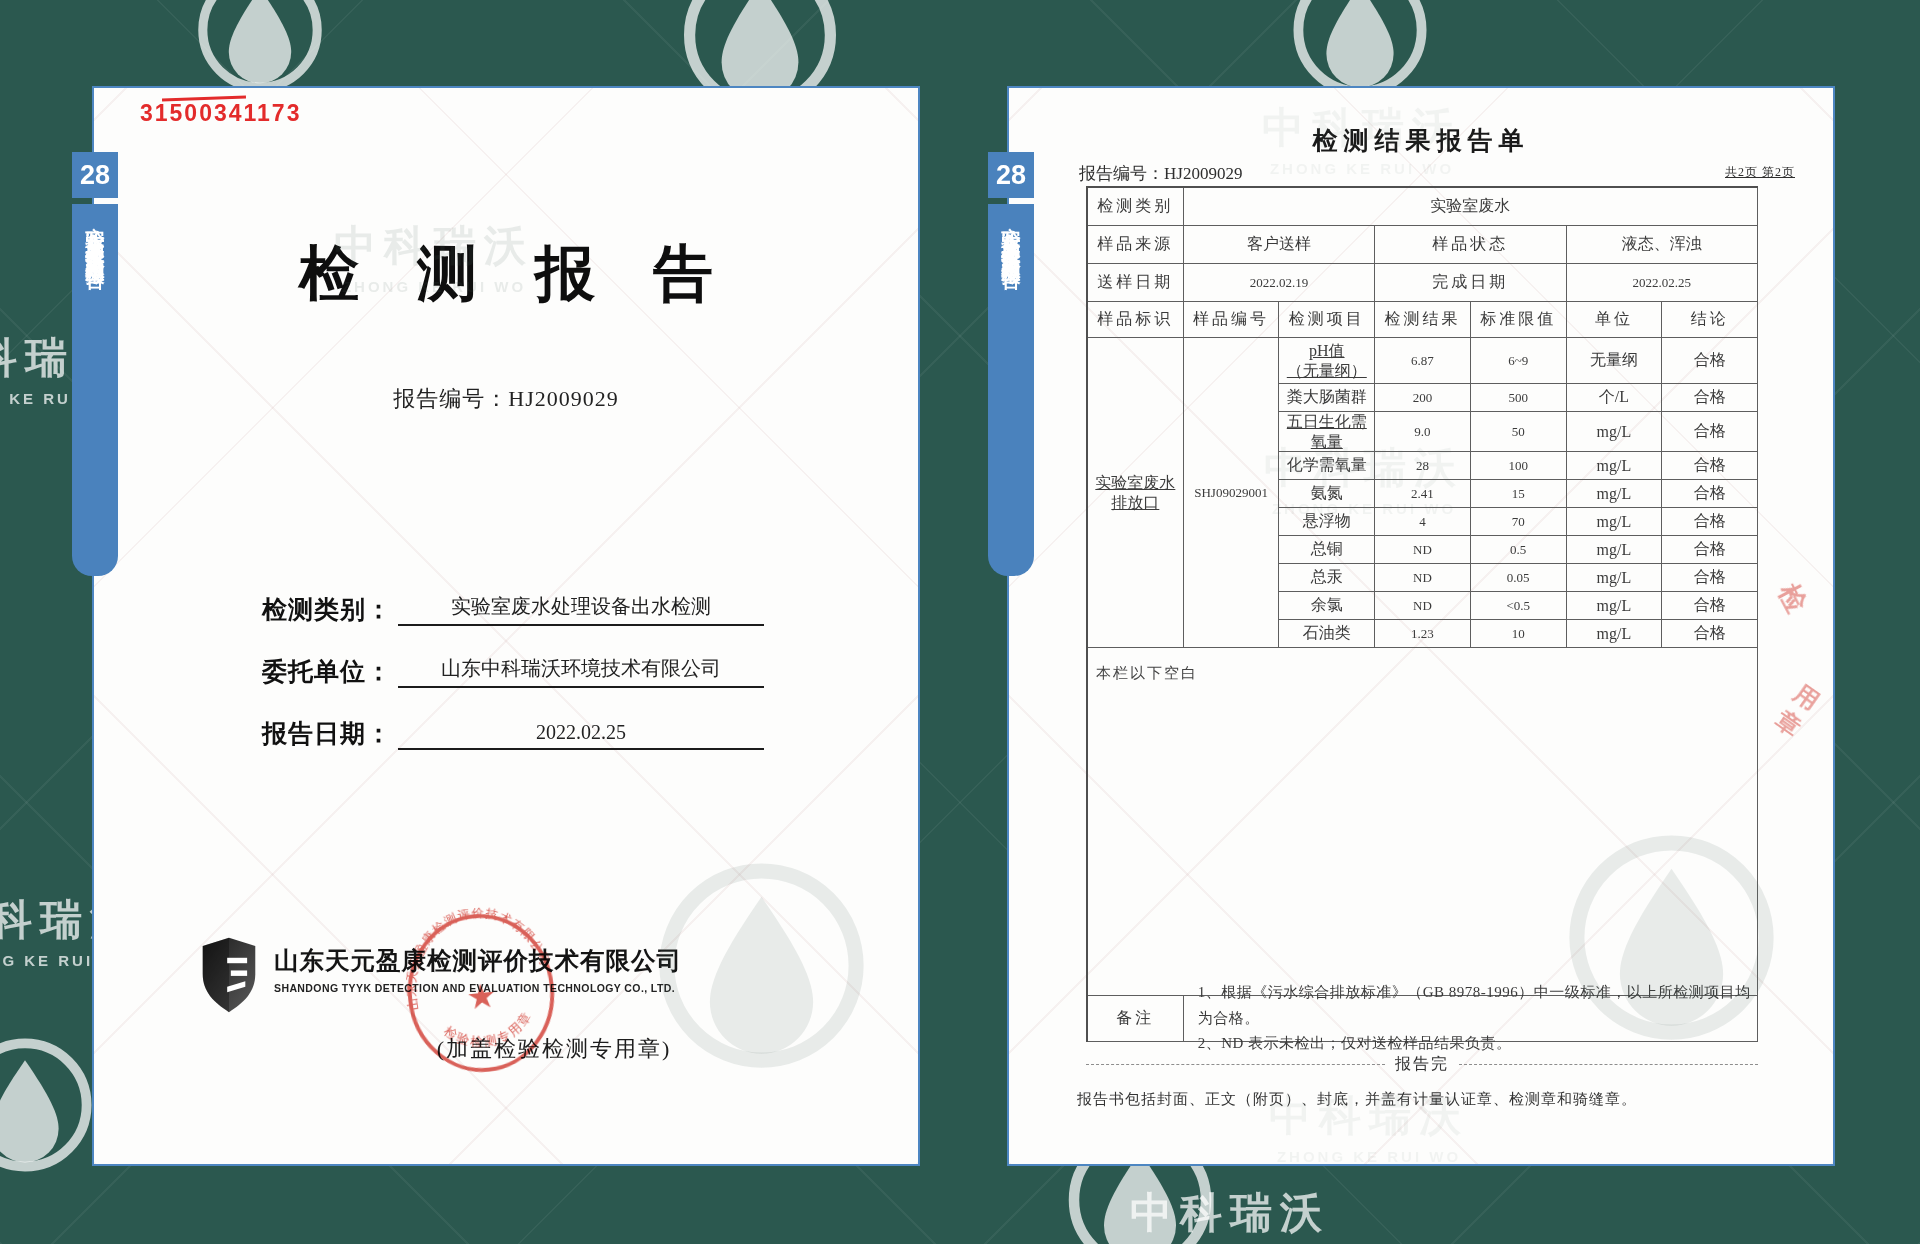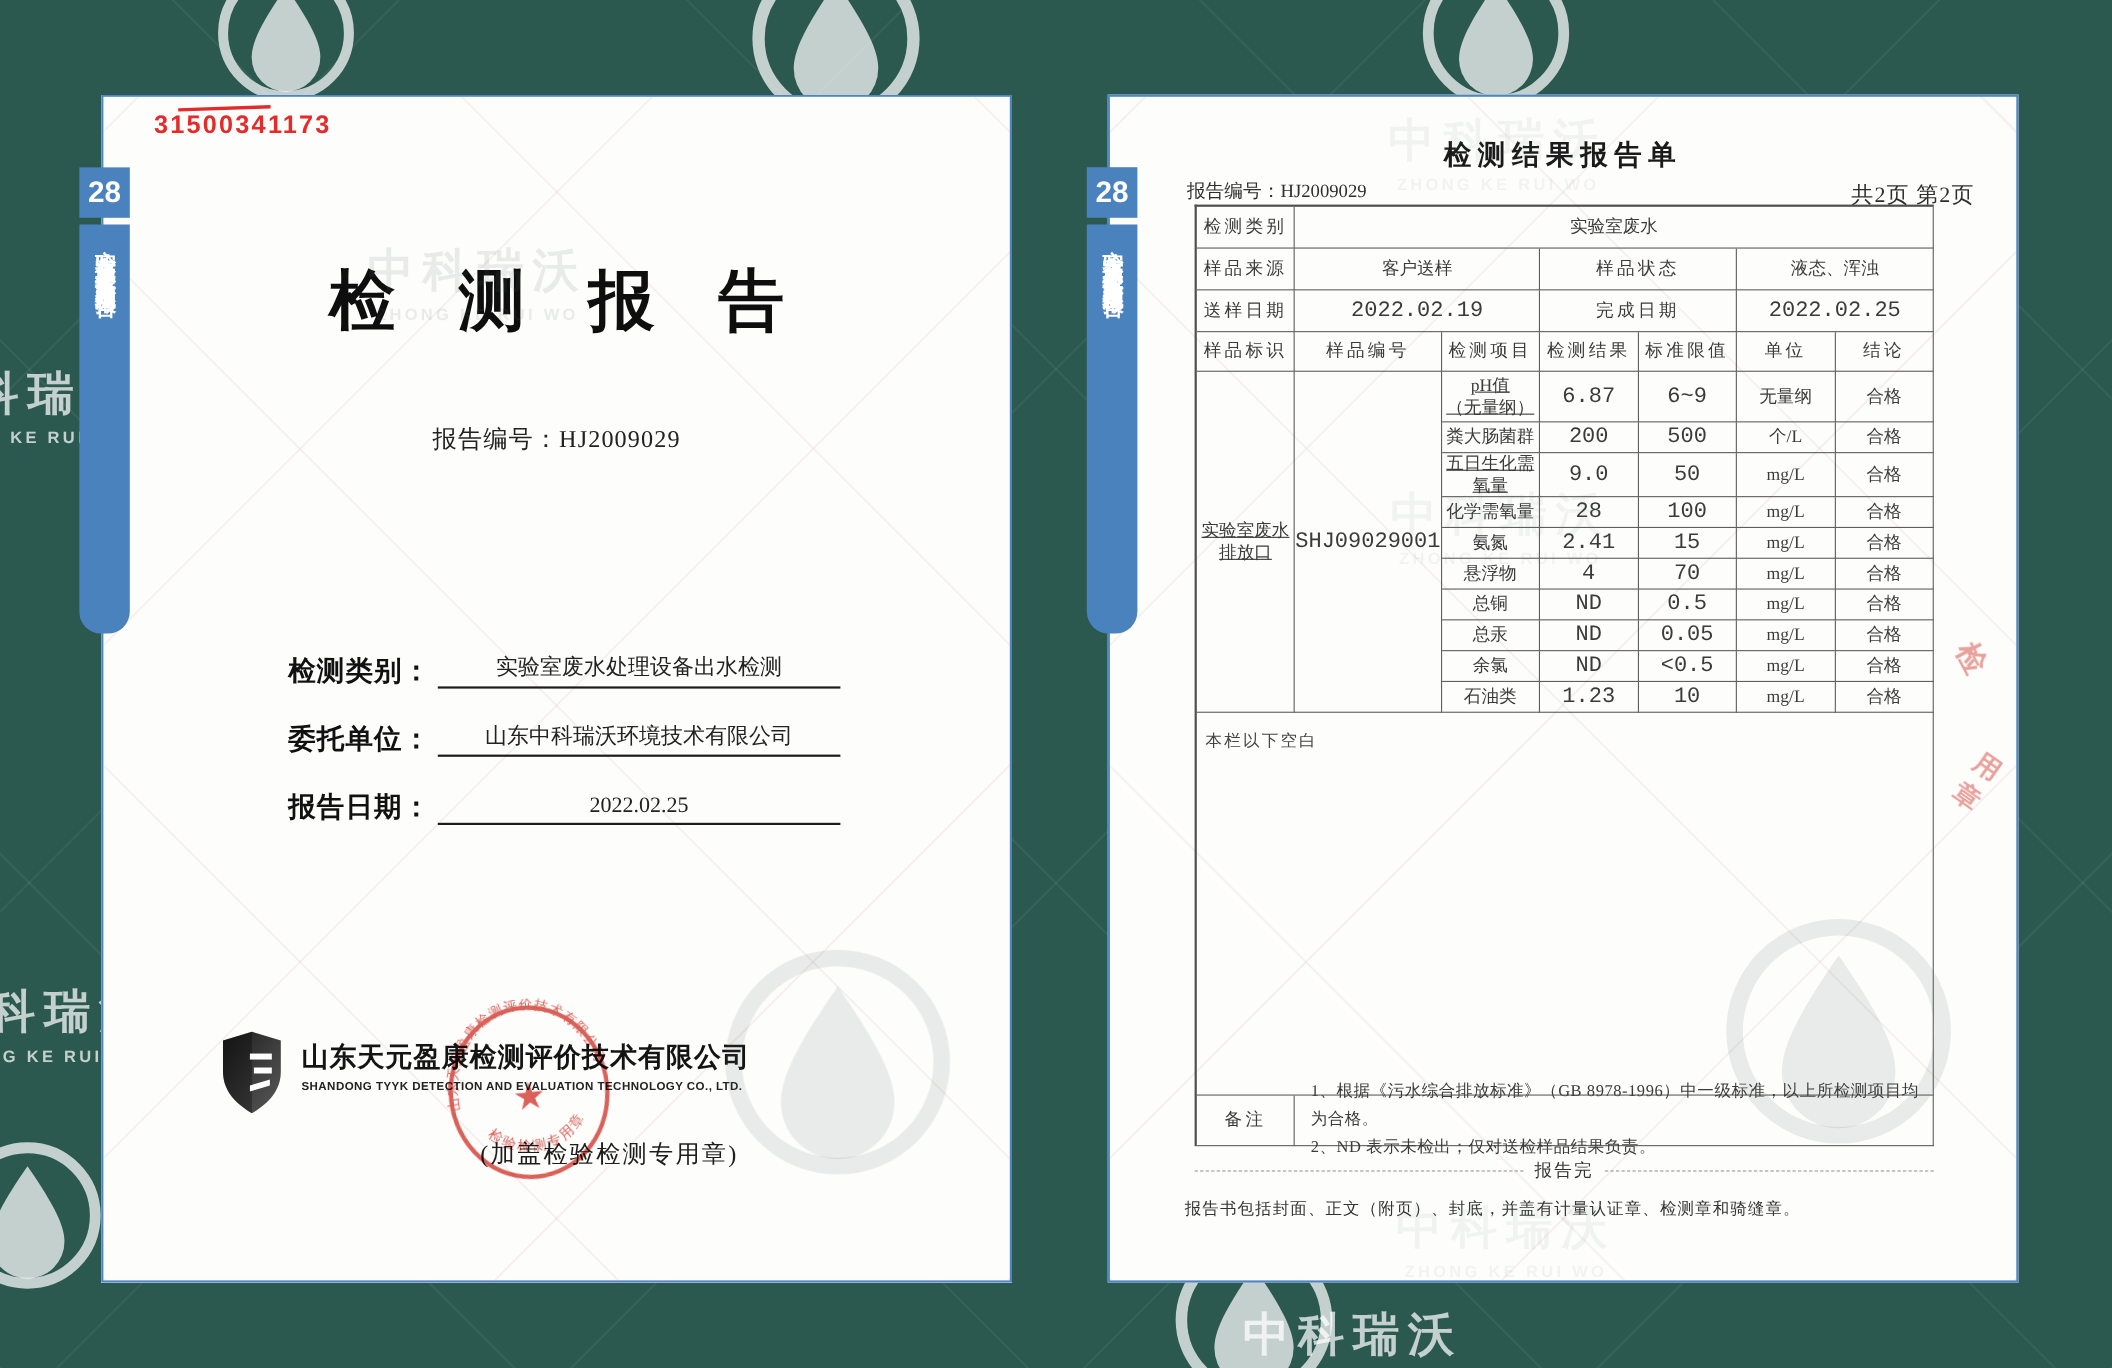--- a/index.html
+++ b/index.html
@@ -58,30 +58,30 @@
   .company-cn { font:bold 24.5px "Liberation Sans","DejaVu Sans",sans-serif; color:#141414; letter-spacing:1px; margin-top:10px; white-space:nowrap; }
   .company-en { font:bold 10.5px "Liberation Sans","DejaVu Sans",sans-serif; color:#222; letter-spacing:.4px; margin-top:5px; white-space:nowrap; }
   .seal-note { top:946px; width:100%; text-align:center; font-size:22px; color:#1d1d1d;
     letter-spacing:2px; transform:translateX(48px); }
   .stamp { left:308px; top:820px; width:158px; height:170px; opacity:.85;
     mix-blend-mode:multiply; transform:rotate(-6deg); z-index:4; }
   
   .res-title { top:36px; width:100%; text-align:center; font-size:25px; font-weight:bold;
     color:#1a1a1a; letter-spacing:6px; }
   .res-no { left:70px; top:74px; font-size:17px; color:#2e2e2e; }
-  .res-pageinfo { right:38px; top:76px; font-size:20px; color:#2e2e2e; letter-spacing:1px; }
+  .res-pageinfo { right:38px; top:76px; font-size:12px; color:#2e2e2e; letter-spacing:1px;text-decoration:underline; }
   .results-table { left:77px; top:98px; width:672px; display:grid;
     grid-template-columns:repeat(7,1fr);
     grid-template-rows:38px 38px 38px 36px 46px 28px 40px 28px 28px 28px 28px 28px 28px 28px 348px 46px;
     border-top:2px solid #4f4f4f; border-left:2px solid #4f4f4f; background:transparent; }
   .cell { border-right:1px solid #5e5e5e; border-bottom:1px solid #5e5e5e;
     display:flex; align-items:center; justify-content:center;
     font-size:16px; color:#3b3b3b; text-align:center; }
   .lab { letter-spacing:3px; }
-  .num { font-size:20px;font-family:Liberation Mono, monospace; }
+  .num { font-size:13px; }
   .pre { white-space:pre-line; line-height:1.25;text-decoration:underline; }
   .blank-cell { justify-content:flex-start; align-items:flex-start; padding:16px 0 0 8px;
     font-size:15px; letter-spacing:2px; color:#444; }
   .remark-notes { flex-direction:column; align-items:flex-start; justify-content:center;
     padding-left:14px; font-size:15px; line-height:1.7; text-align:left; letter-spacing:.5px; }
   .report-end { left:77px; top:966px; width:672px; display:flex; align-items:center; }
   .dash { flex:1; border-top:1px dashed #8d8d8d; }
   .end-text { padding:0 10px; font-size:16px; color:#333; letter-spacing:2px; }
   .res-footer { left:68px; top:1002px; font-size:15px; color:#333; letter-spacing:1px; }
   .edge-frag { color:#d5453c; font-weight:bold; opacity:.5; filter:blur(.4px);

